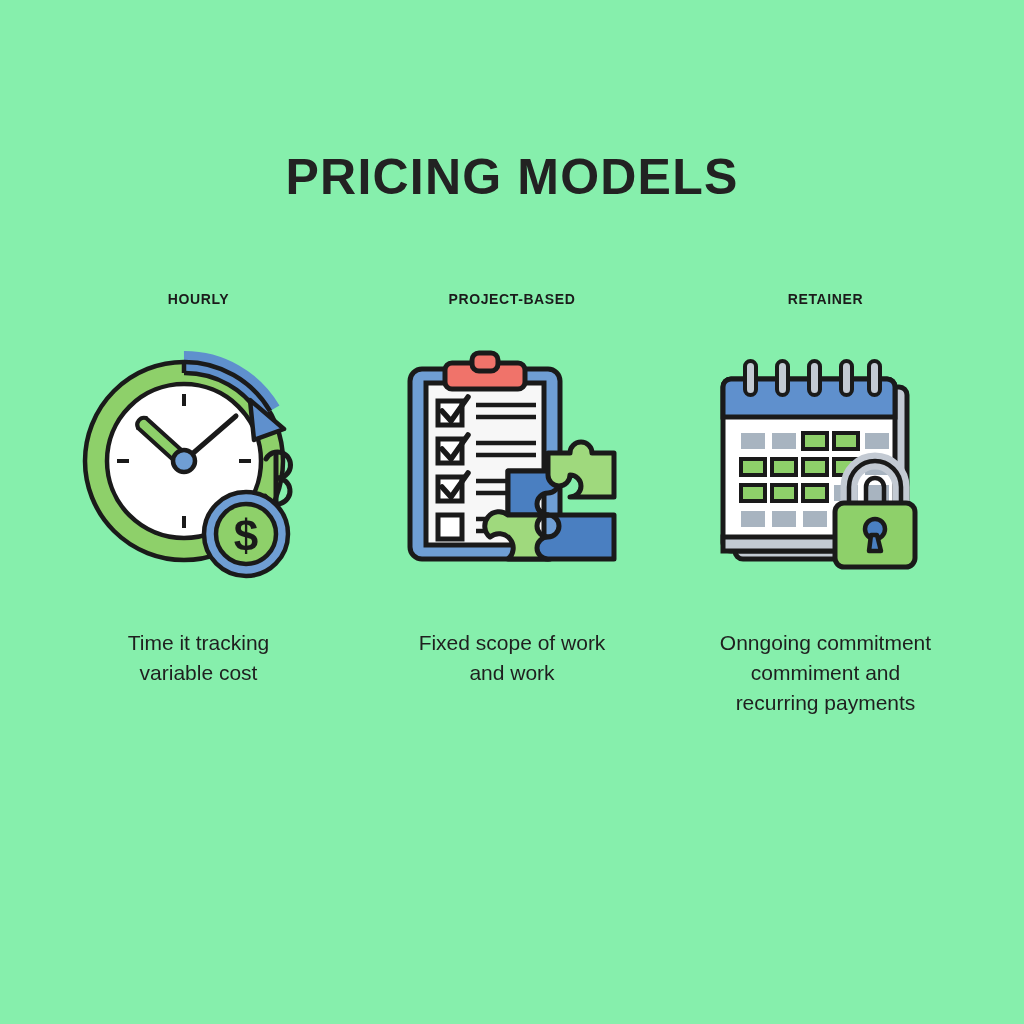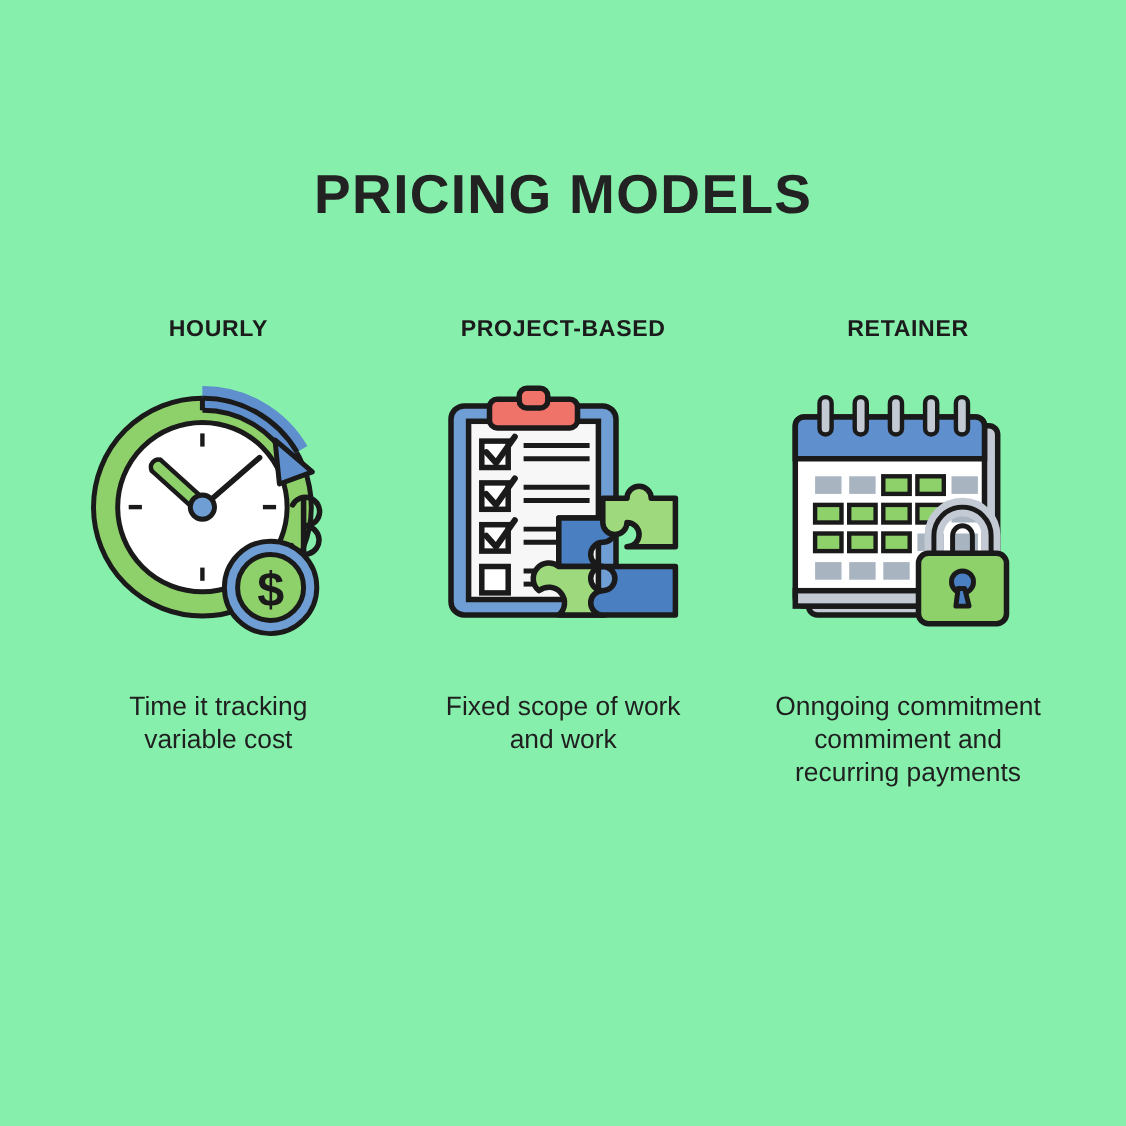--- a/index.html
+++ b/index.html
@@ -42,39 +42,39 @@
     justify-content: space-between;
     align-items: flex-start;
   }
   .column {
     width: 313px;
     display: flex;
     flex-direction: column;
     align-items: center;
   }
   .col-heading {
-    font-size: 21px;
+    font-size: 14px;
     font-weight: 700;
     letter-spacing: 0.6px;
     color: #1b1b1b;
     text-align: center;
     height: 26px;
     line-height: 26px;
   }
   .icon-wrap {
     margin-top: 36px;
     width: 240px;
     height: 240px;
     display: flex;
     align-items: center;
     justify-content: center;
   }
   .caption {
     margin-top: 40px;
-    font-size: 24px;
+    font-size: 21px;
     line-height: 30px;
     text-align: center;
     color: #1f1f1f;
     width: 300px;
   }
   .caption span { display: block; }
   svg { display: block; overflow: visible; }
 </style>
 </head>
 <body>

